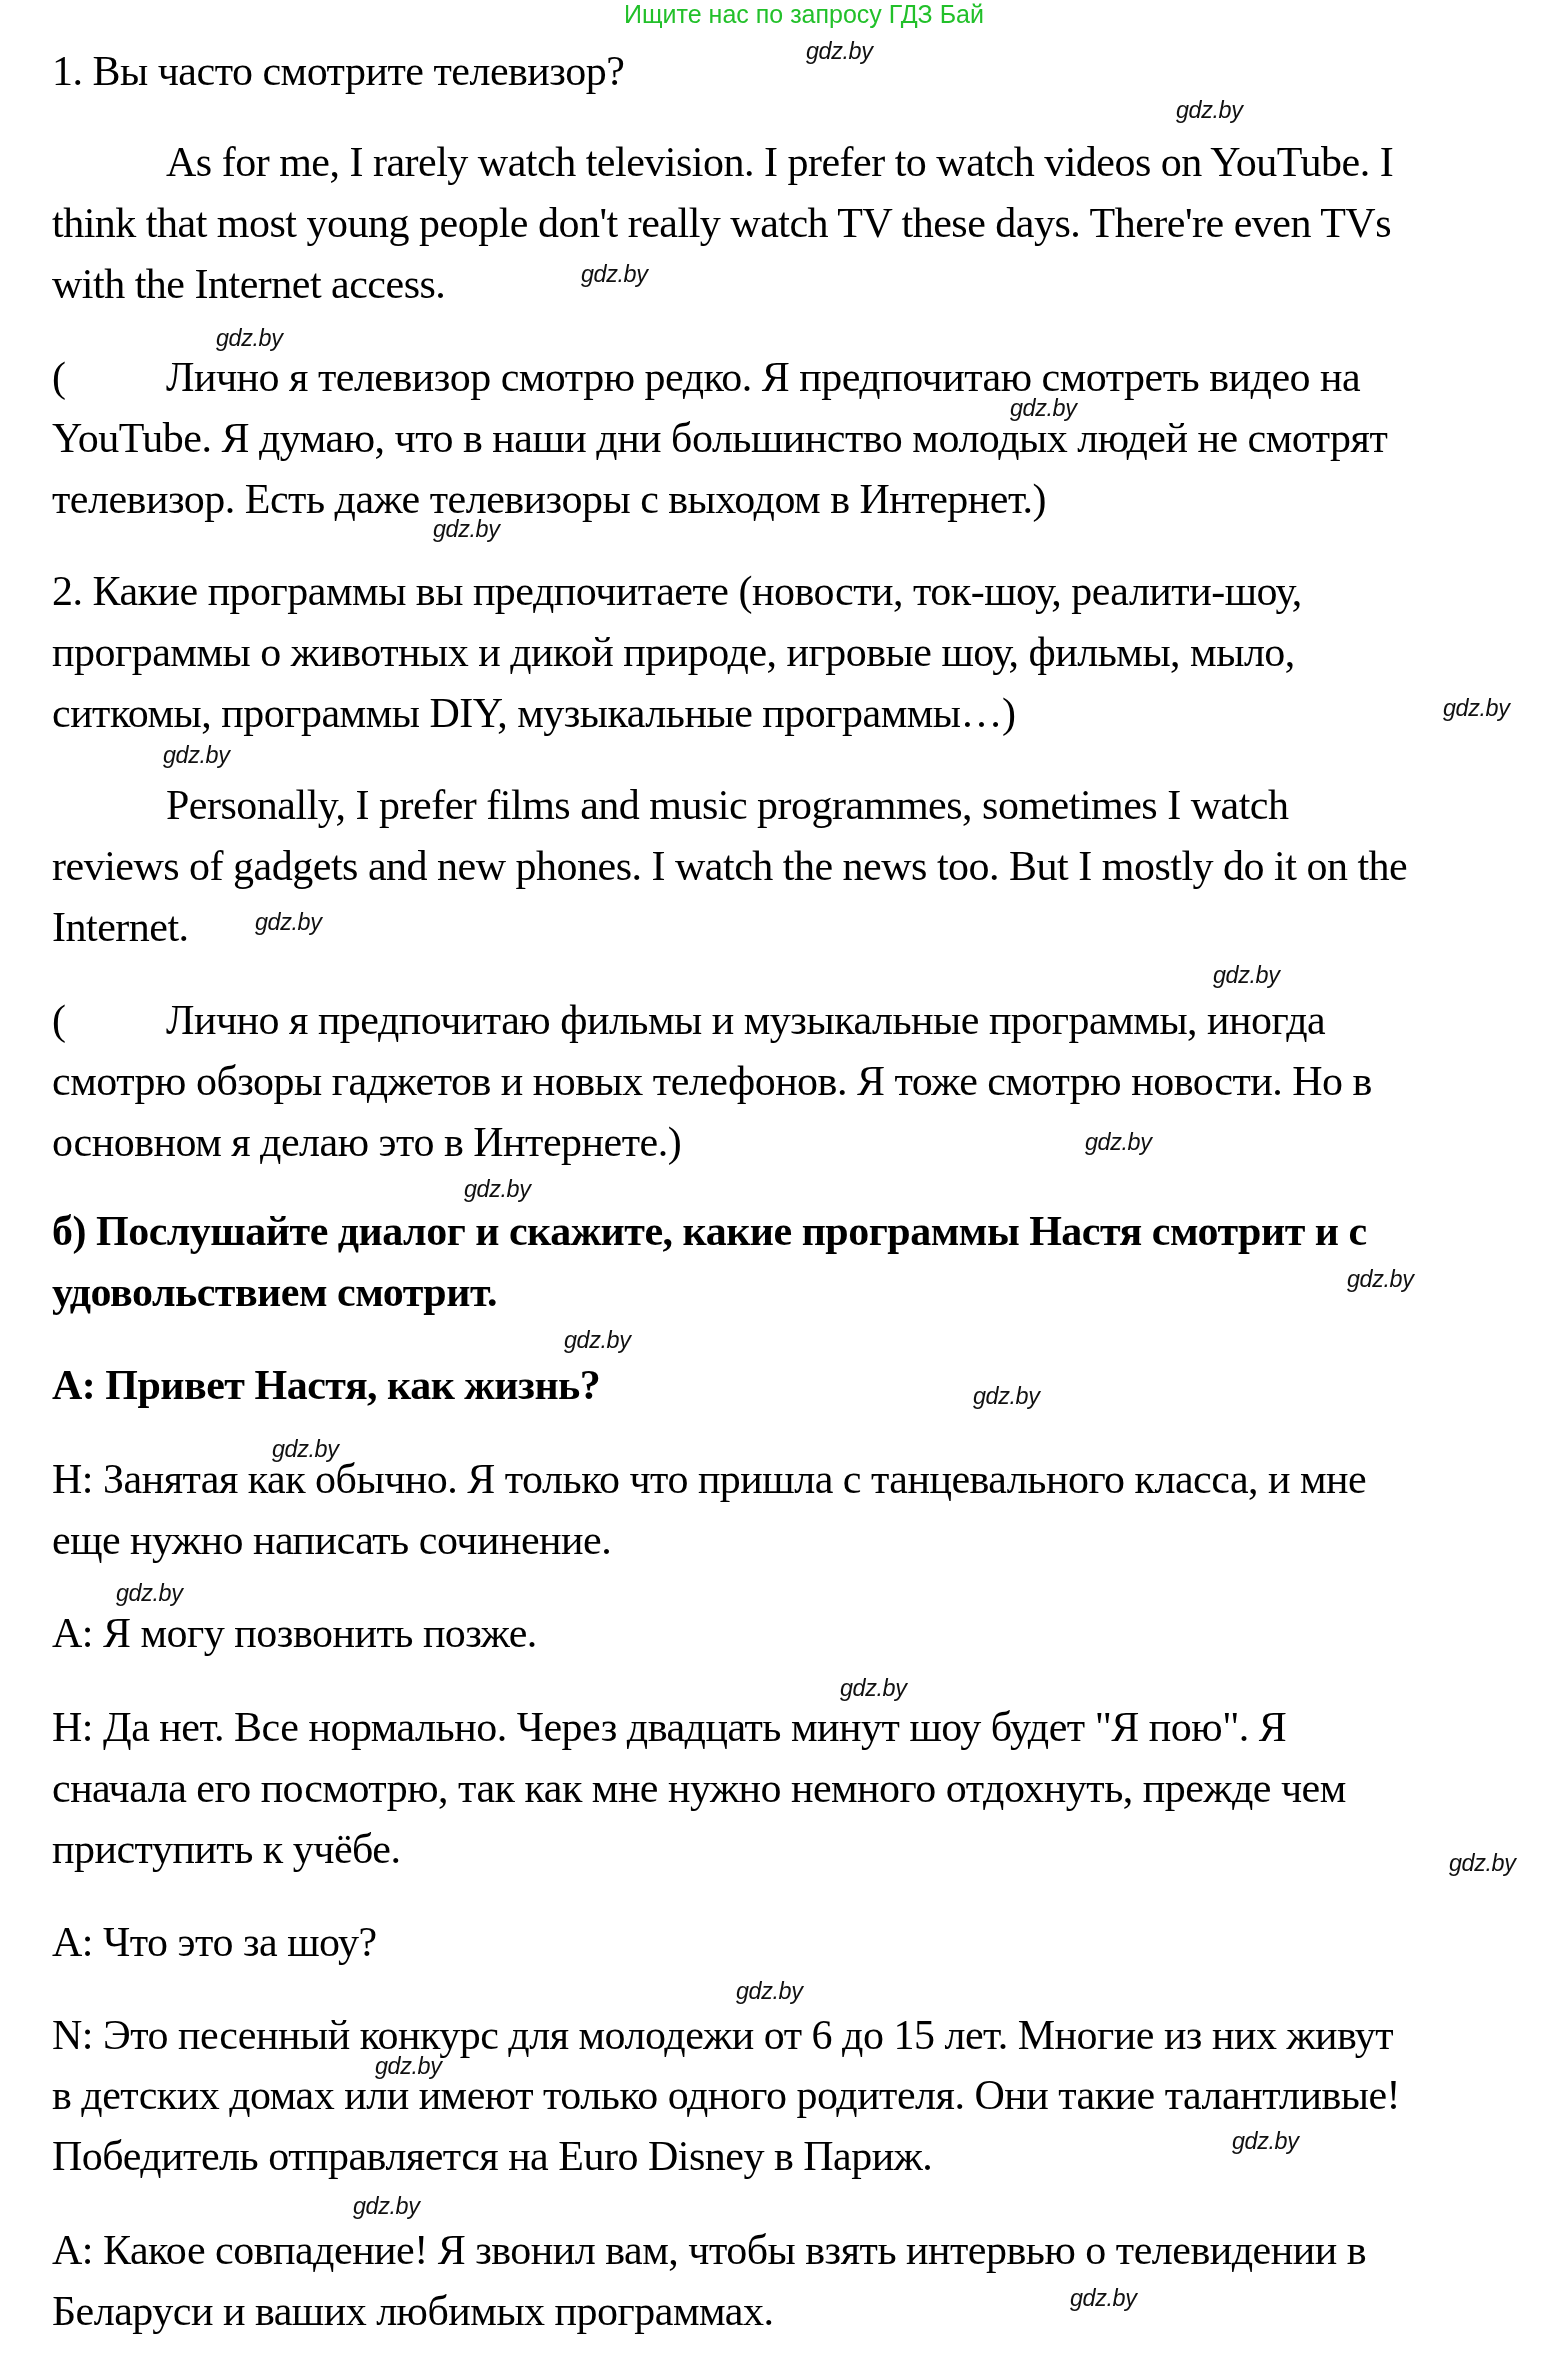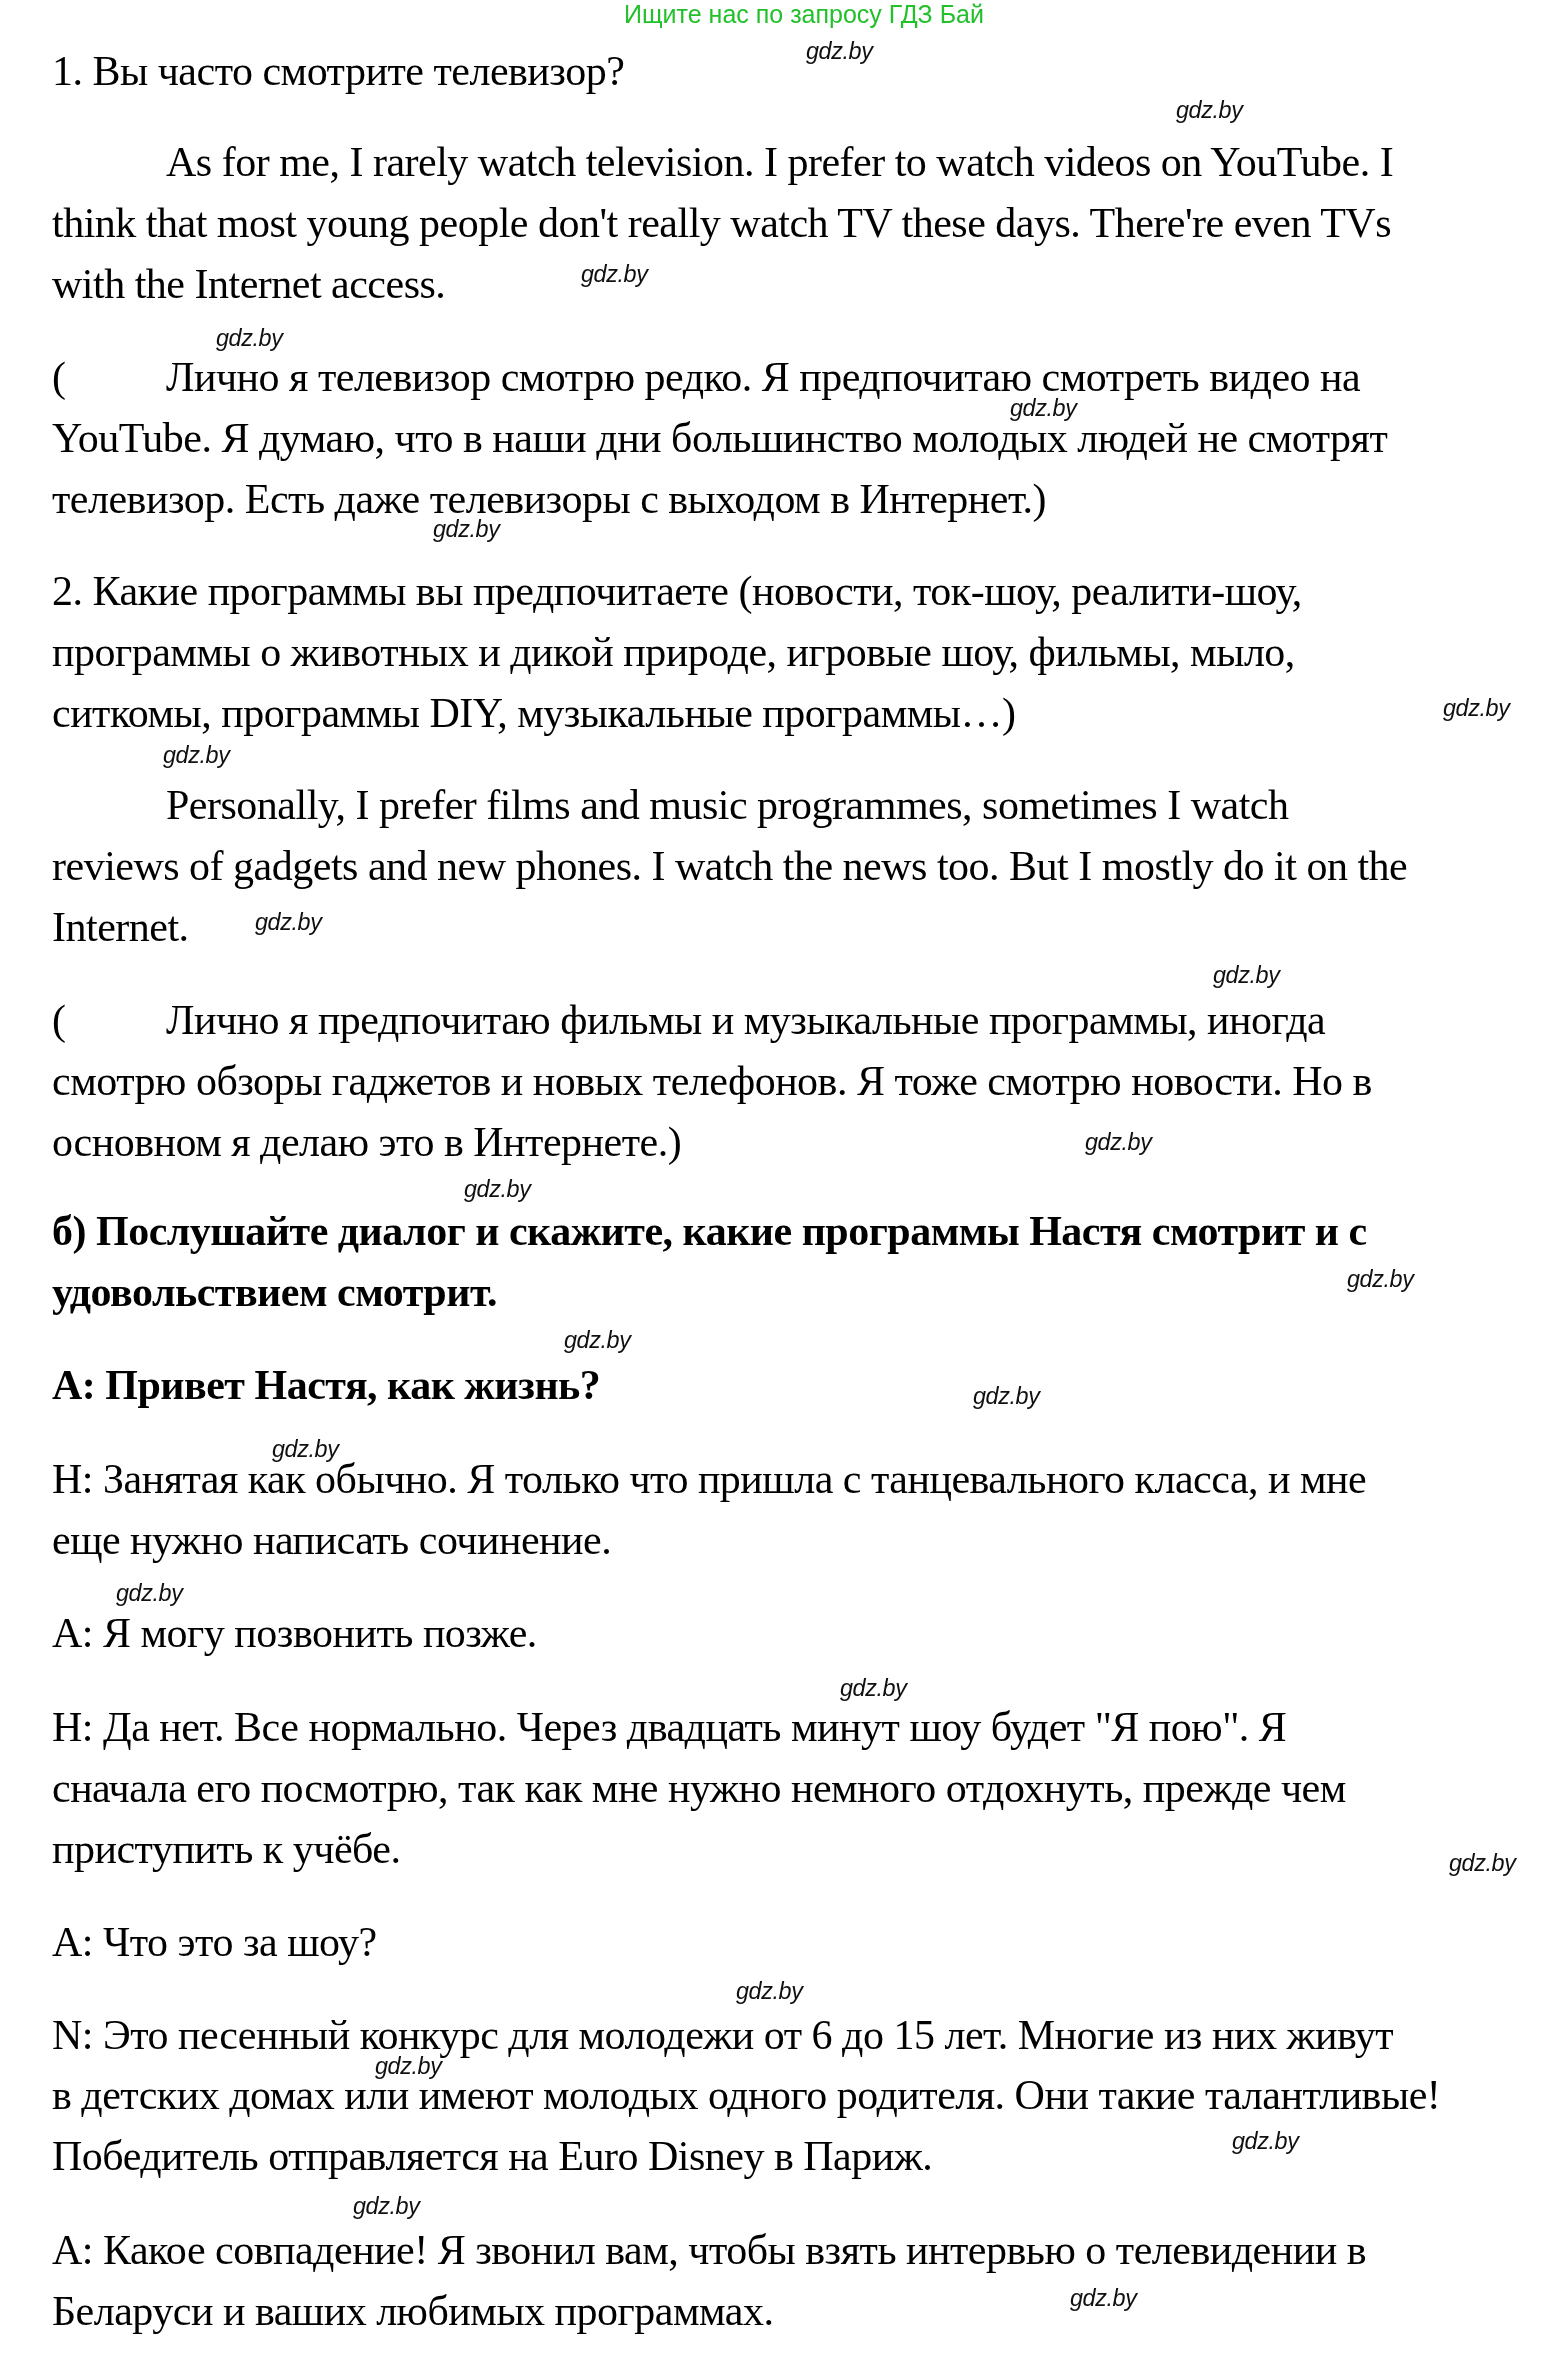--- a/index.html
+++ b/index.html
@@ -118,21 +118,21 @@
 
   <div class="line" style="top:1610px;">A: Я могу позвонить позже.</div>
 
   <div class="line" style="top:1704px;">Н: Да нет. Все нормально. Через двадцать минут шоу будет "Я пою". Я</div>
   <div class="line" style="top:1765px;">сначала его посмотрю, так как мне нужно немного отдохнуть, прежде чем</div>
   <div class="line" style="top:1826px;">приступить к учёбе.</div>
 
   <div class="line" style="top:1919px;">A: Что это за шоу?</div>
 
   <div class="line" style="top:2012px;">N: Это песенный конкурс для молодежи от 6 до 15 лет. Многие из них живут</div>
-  <div class="line" style="top:2072px;">в детских домах или имеют молодых одного родителя. Они такие талантливые!</div>
+  <div class="line" style="top:2072px;">в детских домах или имеют только одного родителя. Они такие талантливые!</div>
   <div class="line" style="top:2133px;">Победитель отправляется на Euro Disney в Париж.</div>
 
   <div class="line" style="top:2227px;">A: Какое совпадение! Я звонил вам, чтобы взять интервью о телевидении в</div>
   <div class="line" style="top:2288px;">Беларуси и ваших любимых программах.</div>
 
   <div class="wm" style="left:782px; top:39px;">gdz.by</div>
   <div class="wm" style="left:1152px; top:98px;">gdz.by</div>
   <div class="wm" style="left:557px; top:262px;">gdz.by</div>
   <div class="wm" style="left:192px; top:326px;">gdz.by</div>
   <div class="wm" style="left:986px; top:396px;">gdz.by</div>

